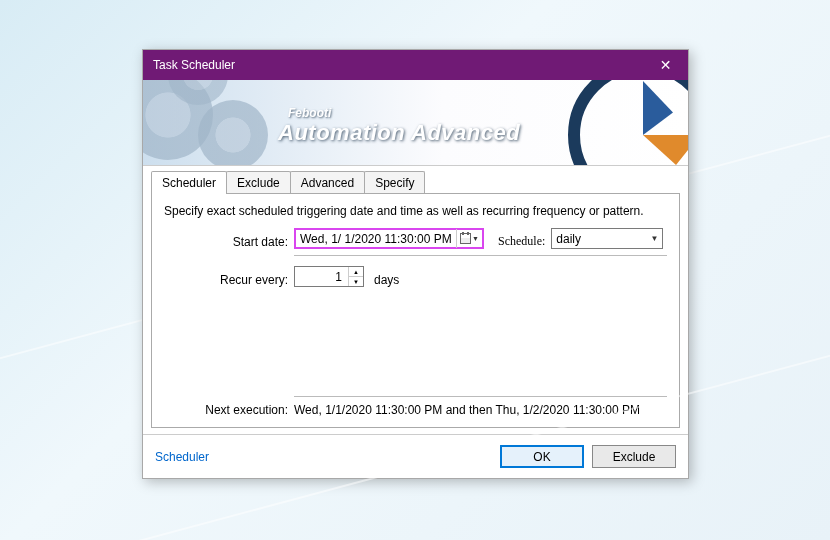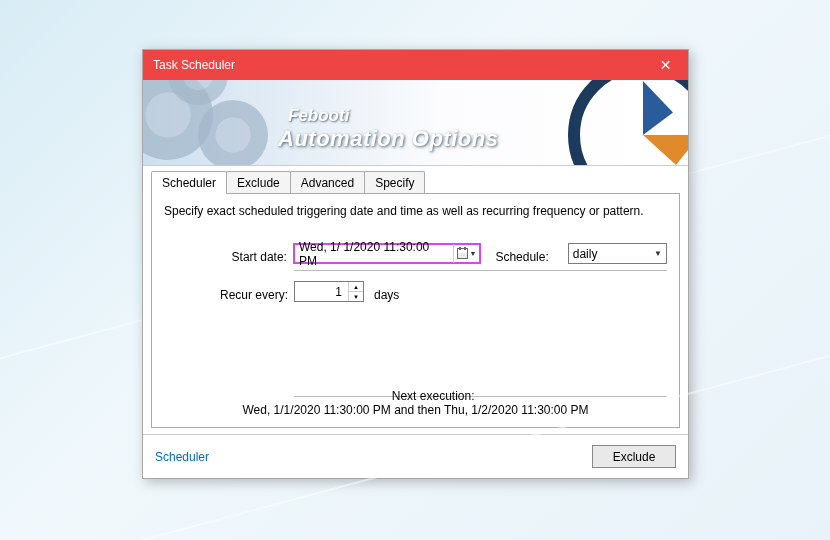--- a/index.html
+++ b/index.html
@@ -18,21 +18,21 @@
 }
 body::before { top: 250px; left: -50px; }
 body::after { top: 470px; left: -50px; }
 .dialog {
   position: absolute; left: 142px; top: 49px; width: 547px; height: 430px;
   background: #fff; border: 1px solid #a8a8a8;
   box-shadow: 3px 3px 12px rgba(0,0,0,0.25);
   display: flex; flex-direction: column;
 }
 .titlebar {
-  height: 30px; background: #ef4444; color: #fff;
+  height: 30px; background: #701a75; color: #fff;
   display: flex; align-items: center; padding: 0 0 0 10px;
   font-size: 12px;
 }
 .titlebar .spacer { flex: 1; }
 .titlebar .close {
   width: 45px; height: 30px; display: flex; align-items: center; justify-content: center;
   cursor: pointer; font-size: 14px;
 }
 .banner {
   height: 86px; position: relative; overflow: hidden;
@@ -44,76 +44,76 @@
 .gear.g2 { left: 55px; top: 20px; width: 70px; height: 70px; background: radial-gradient(circle, #b8c8d8 35%, #a0b5c8 36%, #a0b5c8 100%); opacity: 0.7; }
 .gear.g3 { left: 25px; top: -35px; width: 60px; height: 60px; background: radial-gradient(circle, #b8c8d8 35%, #a0b5c8 36%, #a0b5c8 100%); opacity: 0.6; }
 .clock {
   position: absolute; right: -30px; top: -20px; width: 150px; height: 150px;
 }
 .clock svg { width: 100%; height: 100%; }
 .banner-text {
   position: absolute; left: 135px; top: 26px; color: #fff;
 }
 .banner-text .small {
-  font-size: 17px; font-weight: bold; font-style: italic;
+  font-size: 12px; font-weight: bold; font-style: italic;
   text-shadow: 1px 1px 2px rgba(60,80,100,0.8); margin-left: 10px;
 }
 .banner-text .big {
   font-size: 22px; font-weight: bold; font-style: italic;
   text-shadow: 1px 1px 3px rgba(60,80,100,0.9);
   letter-spacing: 0.5px;
 }
 .tabrow {
   display: flex; margin: 4px 8px 0 8px; position: relative; top: 1px;
 }
 .tab {
   padding: 4px 10px; border: 1px solid #aaa; border-bottom: none;
   background: #f4f4f4; font-size: 12px; margin-right: -1px; cursor: pointer;
   border-top-left-radius: 2px; border-top-right-radius: 2px;
 }
 .tab.active { background: #fff; z-index: 2; position: relative;}
 .tabpanel {
   flex: 1; margin: 0 8px 6px 8px; border: 1px solid #aaa; background: #fff;
   padding: 10px 12px; position: relative;
 }
-.desc { margin-bottom: 25px; }
+.desc { margin-bottom: 10px; }
 .row { display: flex; align-items: flex-end; margin-bottom: 6px; }
 .label-r { width: 130px; text-align: right; padding-right: 6px; }
 .dt-input {
   display: flex; align-items: center; height: 21px;
   border: 2px solid #d946ef; width: 190px; background: #fff;
 }
 .dt-input .val { flex: 1; padding: 0 4px; font-size: 12px; }
 .dt-btn {
   width: 26px; height: 19px; border-left: 1px solid #ccc;
   display: flex; align-items: center; justify-content: center; gap: 1px;
   cursor: pointer;
 }
 .cal-icon { width: 11px; height: 11px; border: 1px solid #666; background: linear-gradient(#fff 40%, #eee 40%); position: relative; }
 .cal-icon::before { content:""; position:absolute; top:-2px; left:1px; width:2px; height:3px; background:#666;}
 .cal-icon::after { content:""; position:absolute; top:-2px; right:1px; width:2px; height:3px; background:#666;}
 .dd { font-size: 7px; color: #333; }
-.sched-label { margin-left: 14px; margin-right: 19px; }
+.sched-label { margin-left: 14px; margin-right: 6px; font-family: Liberation Serif, serif; }
 .select {
-  height: 21px; border: 1px solid #7a7a7a; width: 100px; display: flex; align-items: center;
+  height: 21px; border: 1px solid #7a7a7a; width: 112px; display: flex; align-items: center;
   padding: 0 4px; cursor: pointer; background: #fff; position: relative;
 }
 .select .sel-val { flex: 1; }
 .select .chev { font-size: 8px; color: #333; }
 .hr { border: none; border-top: 1px solid #bbb; margin: 2px 0 10px 130px; }
 .spin {
   display: flex; align-items: center; height: 21px; border: 1px solid #7a7a7a;
   width: 70px; background: #fff;
 }
 .spin .sv { flex: 1; text-align: right; padding: 0 6px; }
 .spin .btns { width: 15px; height: 19px; border-left: 1px solid #ccc; display: flex; flex-direction: column; }
 .spin .btns div { flex: 1; display: flex; align-items: center; justify-content: center; font-size: 6px; cursor: pointer; }
 .spin .btns div:first-child { border-bottom: 1px solid #ccc; }
 .days { margin-left: 10px; }
-.next-row { position: absolute; bottom: 10px; left: 12px; right: 12px; display: flex; align-items: center; flex-direction: column; }
+.next-row { position: absolute; bottom: 10px; left: 12px; right: 12px; display: flex; align-items: center; }
 .next-row .label-r2 { width: 130px; text-align: right; padding-right: 6px; }
 .hr2 { border: none; border-top: 1px solid #bbb; position: absolute; left: 142px; right: 12px; bottom: 30px; }
 .footer {
   height: 44px; border-top: 1px solid #ccc; display: flex; align-items: center;
   padding: 0 12px;
 }
 .footer-link { color: #0066cc; cursor: pointer; }
 .footer .spacer { flex: 1; }
 .btn {
   width: 84px; height: 23px; border: 1px solid #888; background: #e9e9e9;
@@ -139,21 +139,21 @@
     <div class="gear g3"></div>
     <div class="clock">
       <svg viewBox="0 0 100 100">
         <circle cx="50" cy="50" r="46" fill="none" stroke="#1b3a5c" stroke-width="8"></circle>
         <polygon points="50,50 50,14 70,35" fill="#2a5c9c"></polygon>
         <polygon points="50,50 88,50 72,70" fill="#e08a2c"></polygon>
       </svg>
     </div>
     <div class="banner-text">
       <div class="small">Febooti</div>
-      <div class="big">Automation Options</div>
+      <div class="big">Automation Advanced</div>
     </div>
   </div>
 
   <div class="tabrow">
     <div class="tab active"><span>Scheduler</span></div>
     <div class="tab"><span>Exclude</span></div>
     <div class="tab"><span>Advanced</span></div>
     <div class="tab"><span>Specify</span></div>
   </div>
 
@@ -196,15 +196,16 @@
     <hr class="hr2">
     <div class="next-row">
       <div class="label-r2">Next execution:</div>
       <div>Wed, 1/1/2020 11:30:00 PM and then Thu, 1/2/2020 11:30:00 PM</div>
     </div>
   </div>
 
   <div class="footer">
     <span class="footer-link">Scheduler</span>
     <div class="spacer"></div>
+    <button class="btn primary">OK</button>
     <button class="btn">Exclude</button>
   </div>
 </div>
 
 </body></html>

